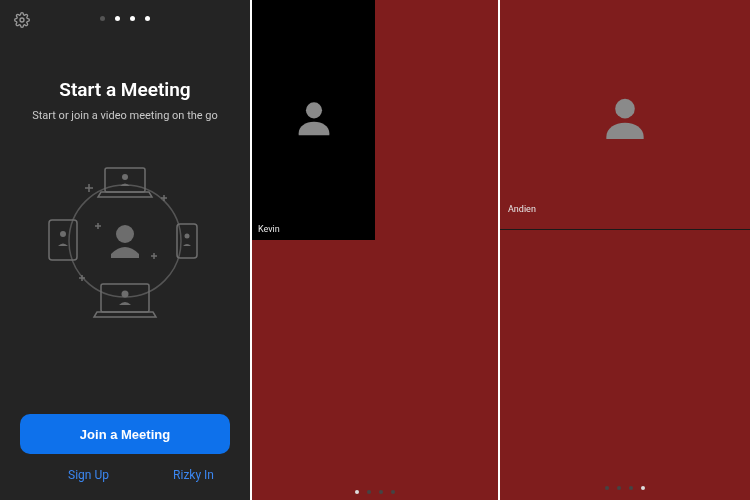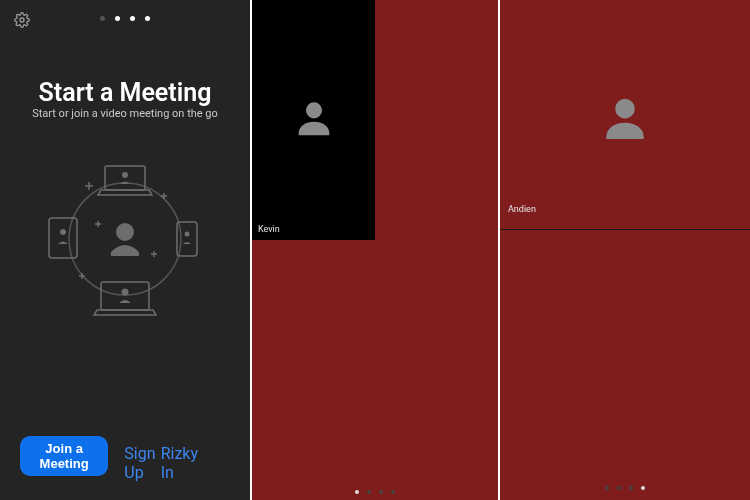--- a/index.html
+++ b/index.html
@@ -8,28 +8,28 @@
   .panel { position: relative; height: 500px; background: #7f1d1d; }
   .panel.left { width: 250px; background: #242424; display: flex; flex-direction: column; align-items: center; color: #fff; }
   .panel.mid { width: 250px; border-left: 2px solid #fff; border-right: 2px solid #fff; }
   .panel.right { width: 250px; }
   
   .gear { position: absolute; top: 12px; left: 14px; color: #9a9a9a; }
   .dots-top { position: absolute; top: 16px; left: 50%; transform: translateX(-50%); display: flex; gap: 10px; }
   .dot { width: 5px; height: 5px; border-radius: 50%; background: #555; }
   .dot.active { background: #fff; }
   .hero { text-align: center; margin-top: 78px; padding: 0 14px; }
-  .hero h1 { font-size: 25px; font-weight: 600; }
-  .hero p { font-size: 11px; color: #c9c9c9; }
+  .hero h1 { font-size: 19px; font-weight: 600; }
+  .hero p { font-size: 11px; color: #c9c9c9; margin-top: 8px; }
   .illus { margin-top: 34px; width: 180px; height: 170px; position: relative; }
   .illus svg { width: 100%; height: 100%; }
-  .btn-row { margin-top: auto; width: 100%; padding: 0 36px 18px 20px; display: flex; align-items: center; }
+  .btn-row { margin-top: auto; width: 100%; padding: 0 20px 18px 20px; display: flex; flex-direction: column; align-items: center; }
   .join-btn { width: 100%; background: #0e71eb; color: #fff; border: none; border-radius: 10px; height: 40px; font-size: 13px; font-weight: 600; cursor: pointer; }
   .links { display: flex; justify-content: space-between; width: 100%; margin-top: 14px; padding: 0 16px; }
-  .links a { color: #3b86f0; font-size: 16px; text-decoration: none; cursor: pointer; }
+  .links a { color: #3b86f0; font-size: 12px; text-decoration: none; cursor: pointer; margin-left: 32px; }
   
   .grid { display: grid; grid-template-columns: 1fr 1fr; grid-template-rows: 1fr 1fr; width: 100%; height: 480px; }
   .tile { position: relative; background: #000; }
   .tile .name { position: absolute; left: 6px; bottom: 6px; color: #e6e6e6; font-size: 9px; display: flex; align-items: center; gap: 3px; }
   .avatar-ph { position: absolute; left: 50%; top: 50%; transform: translate(-50%,-50%); color: #8a8a8a; }
   .photo { position: absolute; left: 50%; top: 50%; transform: translate(-50%,-50%); width: 92px; height: 92px; background: linear-gradient(180deg,#d8dee3 0%, #cfd6db 100%); display:flex; align-items:flex-end; justify-content:center; overflow:hidden; }
   .dark-tile { position: absolute; inset: 6px; background: #252525; }
   .mic-off { color: #d93a3a; }
   .dots-bottom { position: absolute; bottom: 6px; left: 50%; transform: translateX(-50%); display: flex; gap: 8px; }
   .dotb { width: 4px; height: 4px; border-radius: 50%; background: #444; }

